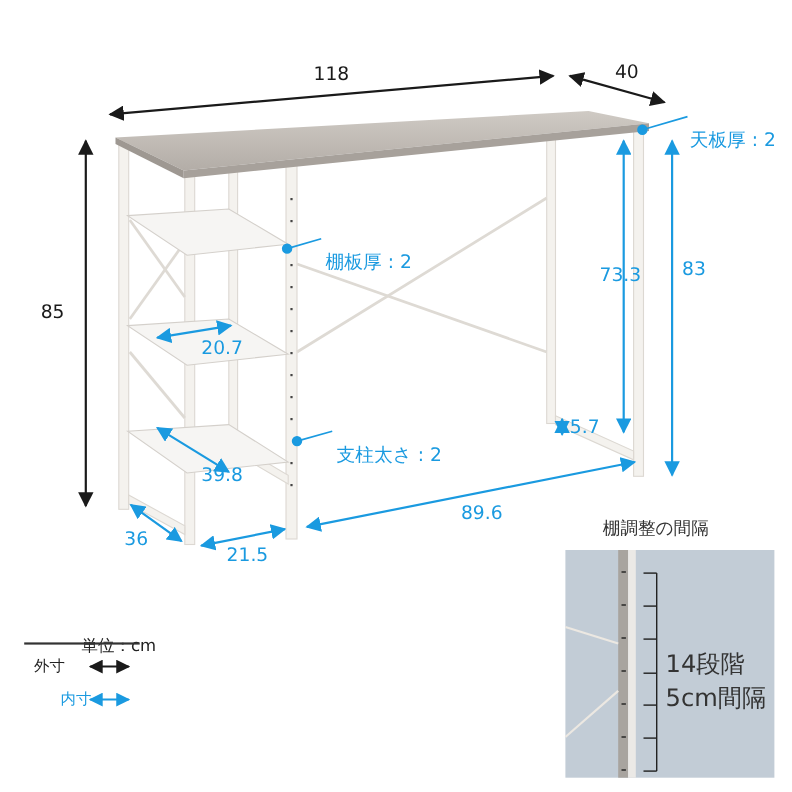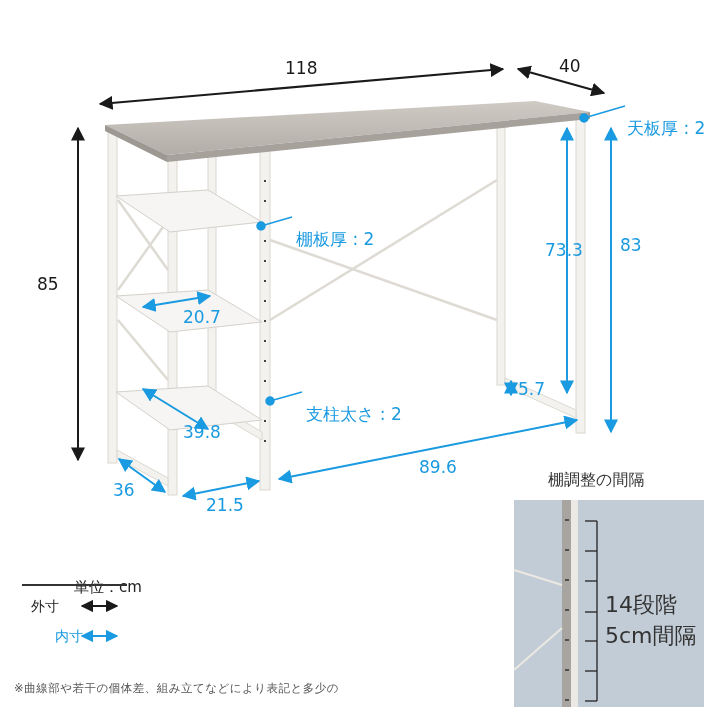--- a/index.html
+++ b/index.html
@@ -164,14 +164,13 @@
   <div>14段階</div>
   <div>5cm間隔</div>
 </div>
 
 <span class="lbl unit" style="left:34px;top:580px;margin-left:40px;">単位：cm</span>
 <div class="unit-rule"></div>
 <span class="lbl legend-outer" style="left:31px;top:599px;">外寸</span>
 <span class="lbl legend-inner" style="left:31px;top:629px;">内寸</span>
 
 <div class="lbl note" style="left:14px;top:678px;">
-  <div>※曲線部や若干の個体差、組み立てなどにより表記と多少の</div>
 </div>
 
 </body></html>

